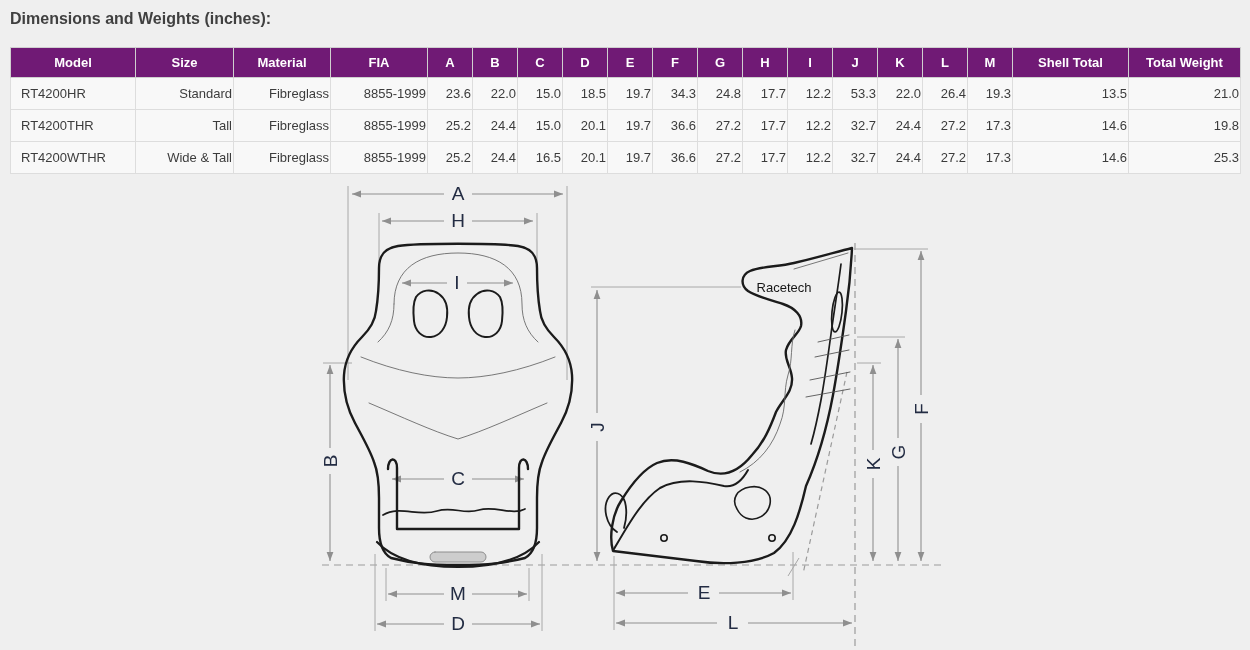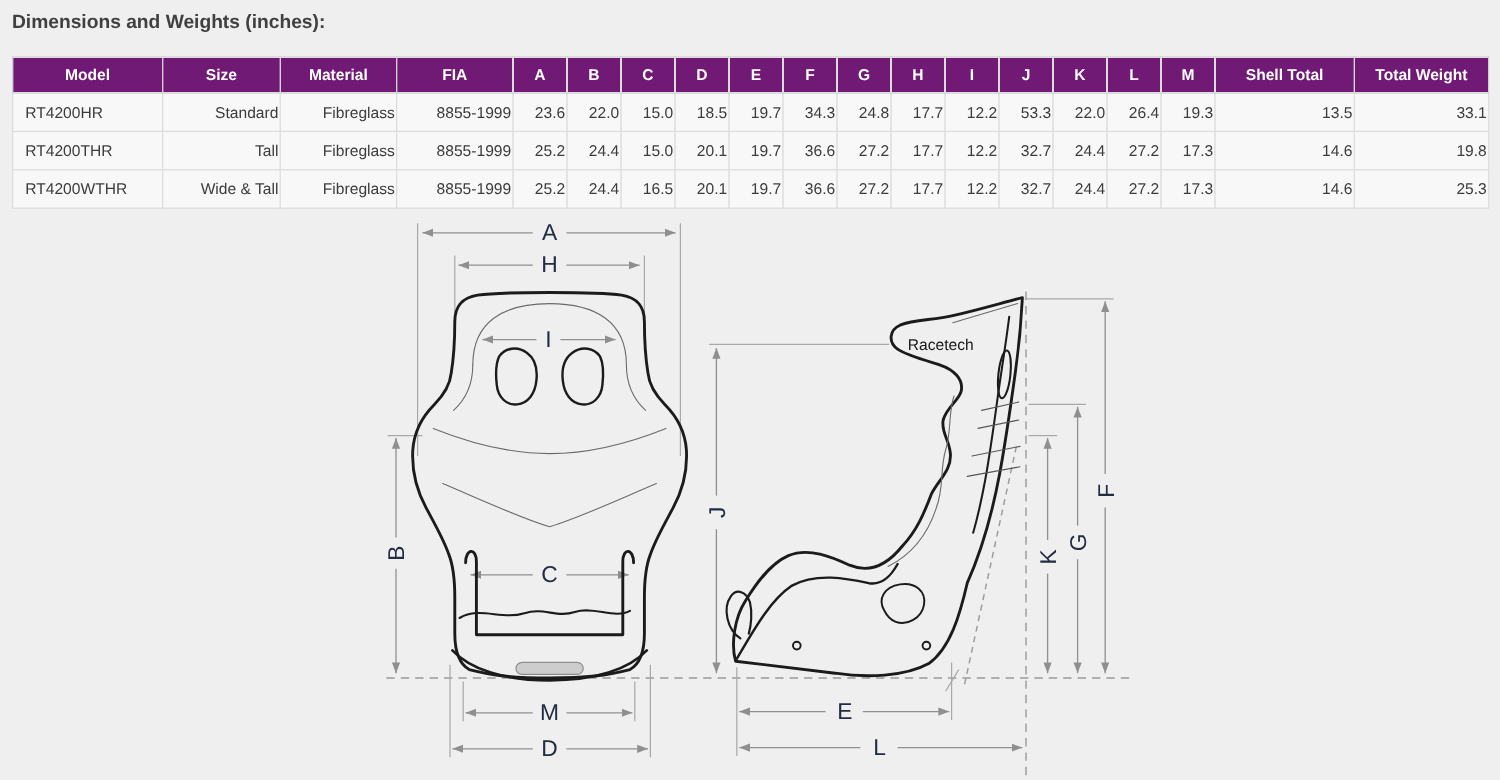--- a/index.html
+++ b/index.html
@@ -95,21 +95,21 @@
       <td>19.7</td>
       <td>34.3</td>
       <td>24.8</td>
       <td>17.7</td>
       <td>12.2</td>
       <td>53.3</td>
       <td>22.0</td>
       <td>26.4</td>
       <td>19.3</td>
       <td>13.5</td>
-      <td>33.1</td>
+      <td>21.0</td>
     </tr>
     <tr>
       <td class="model">RT4200THR</td>
       <td>Tall</td>
       <td>Fibreglass</td>
       <td>8855-1999</td>
       <td>25.2</td>
       <td>24.4</td>
       <td>15.0</td>
       <td>20.1</td>

